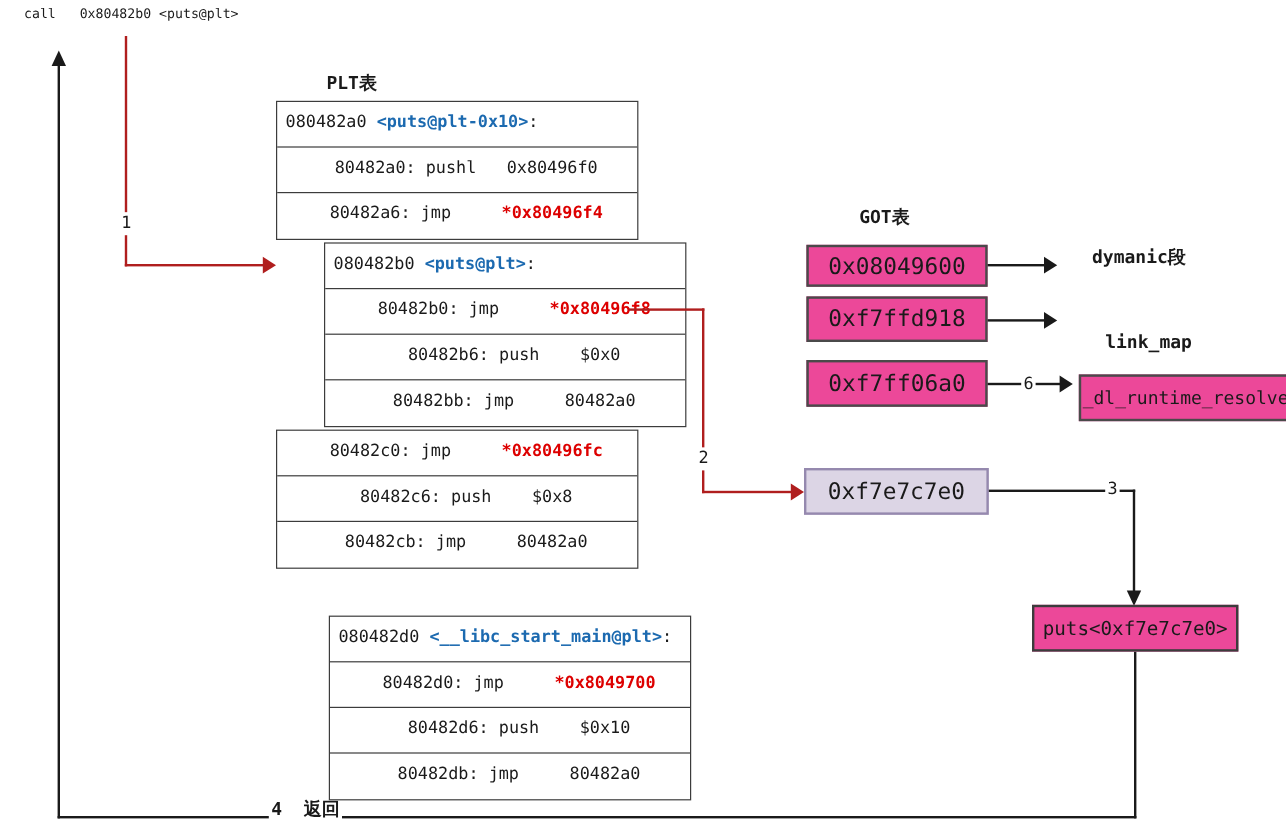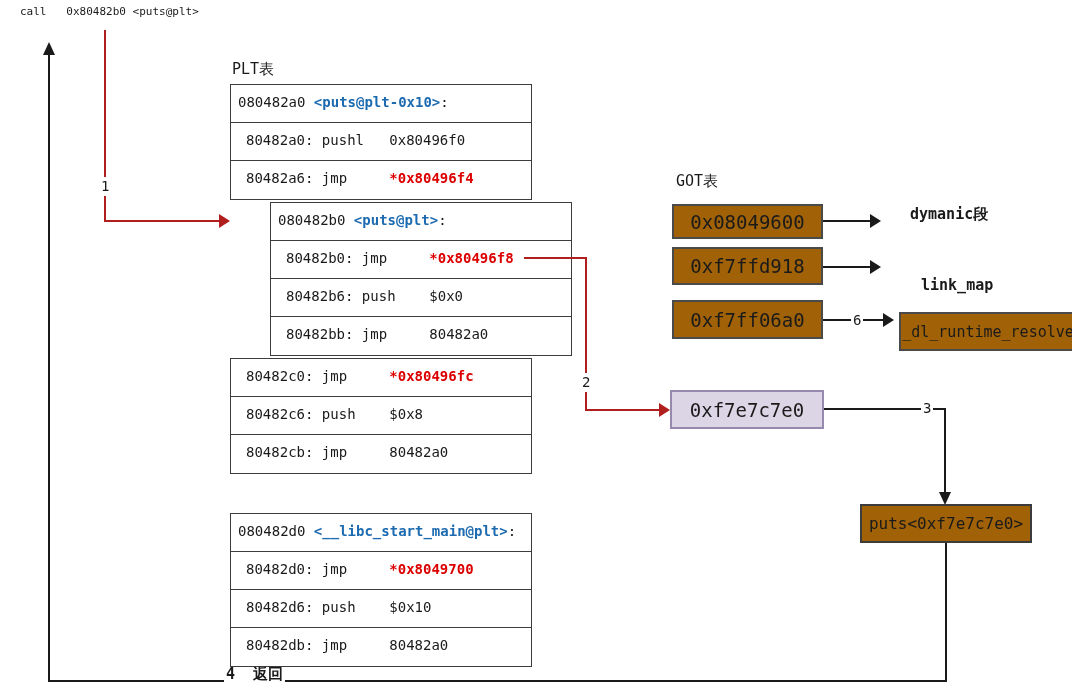--- a/index.html
+++ b/index.html
@@ -4,36 +4,36 @@
 <style>
   html,body{margin:0;padding:0;background:#fff;}
   *{box-sizing:border-box;}
   .canvas{position:relative;width:1072px;height:699px;background:#ffffff;overflow:hidden;
           font-family:"DejaVu Sans Mono","Liberation Mono",monospace;color:#1a1a1a;}
 
   .abs{position:absolute;}
 
   
   .call-text{left:20px;top:5px;font-size:11px;white-space:pre;}
-  .tbl-title{font-size:15px;font-weight:normal;white-space:pre;}
+  .tbl-title{font-size:15px;font-weight:bold;white-space:pre;margin-left:40px;}
   .plt-title{left:232px;top:60px;}
   .got-title{left:676px;top:172px;}
 
   
   .plt-group{position:absolute;left:230px;width:302px;border:1.5px solid #3c3c3c;background:#fff;}
   .plt-row{height:38px;line-height:35px;border-bottom:1.5px solid #3c3c3c;font-size:14px;white-space:pre;}
   .plt-row:last-child{border-bottom:none;}
   .label-row{padding-left:7px;}
-  .instr-row{padding-left:15px;}
+  .instr-row{padding-left:15px;text-align:center;}
   .hl-blue{color:#1c6ab0;font-weight:bold;}
   .hl-red{color:#dd0000;font-weight:bold;}
 
   
   .box{position:absolute;display:flex;align-items:center;justify-content:center;
-       border:2px solid #4a4a4a;background:#a16207;white-space:pre;}
+       border:2px solid #4a4a4a;background:#ec4899;white-space:pre;}
   .got-box{left:672px;width:151px;font-size:19px;}
   .got-box-1{top:204px;height:35px;}
   .got-box-2{top:247px;height:38px;}
   .got-box-3{top:300px;height:39px;}
   .resolved-box{left:670px;top:390px;width:154px;height:39px;font-size:19px;
                 background:#dcd5e5;border:2px solid #9589ae;}
   .dl-box{left:899px;top:312px;width:178px;height:39px;font-size:15px;font-weight:normal;}
   .puts-box{left:860px;top:504px;width:172px;height:39px;font-size:16px;border:2px solid #3c3c3c;}
 
   .side-label{position:absolute;font-size:15px;font-weight:bold;white-space:pre;}
@@ -84,21 +84,21 @@
         <div class="plt-row label-row"><span>080482b0 </span><span class="hl-blue">&lt;puts@plt&gt;</span><span>:</span></div>
         <div class="plt-row instr-row"><span>80482b0: jmp     </span><span class="hl-red">*0x80496f8</span></div>
         <div class="plt-row instr-row"><span>80482b6: push    $0x0</span></div>
         <div class="plt-row instr-row"><span>80482bb: jmp     80482a0</span></div>
       </div>
       <div class="plt-group" style="top: 358px;">
         <div class="plt-row instr-row"><span>80482c0: jmp     </span><span class="hl-red">*0x80496fc</span></div>
         <div class="plt-row instr-row"><span>80482c6: push    $0x8</span></div>
         <div class="plt-row instr-row"><span>80482cb: jmp     80482a0</span></div>
       </div>
-      <div class="plt-group" style="top: 513px;">
+      <div class="plt-group" style="top: 513px; margin-left: 44px;">
         <div class="plt-row label-row"><span>080482d0 </span><span class="hl-blue">&lt;__libc_start_main@plt&gt;</span><span>:</span></div>
         <div class="plt-row instr-row"><span>80482d0: jmp     </span><span class="hl-red">*0x8049700</span></div>
         <div class="plt-row instr-row"><span>80482d6: push    $0x10</span></div>
         <div class="plt-row instr-row"><span>80482db: jmp     80482a0</span></div>
       </div>
     </div>
 
   <div class="line h red" style="left:524px;top:257px;width:63px;"></div>
   <div class="line v red" style="left:585px;top:257px;height:116px;"></div>
   <div class="step" style="left:580px;top:373px;">2</div>

